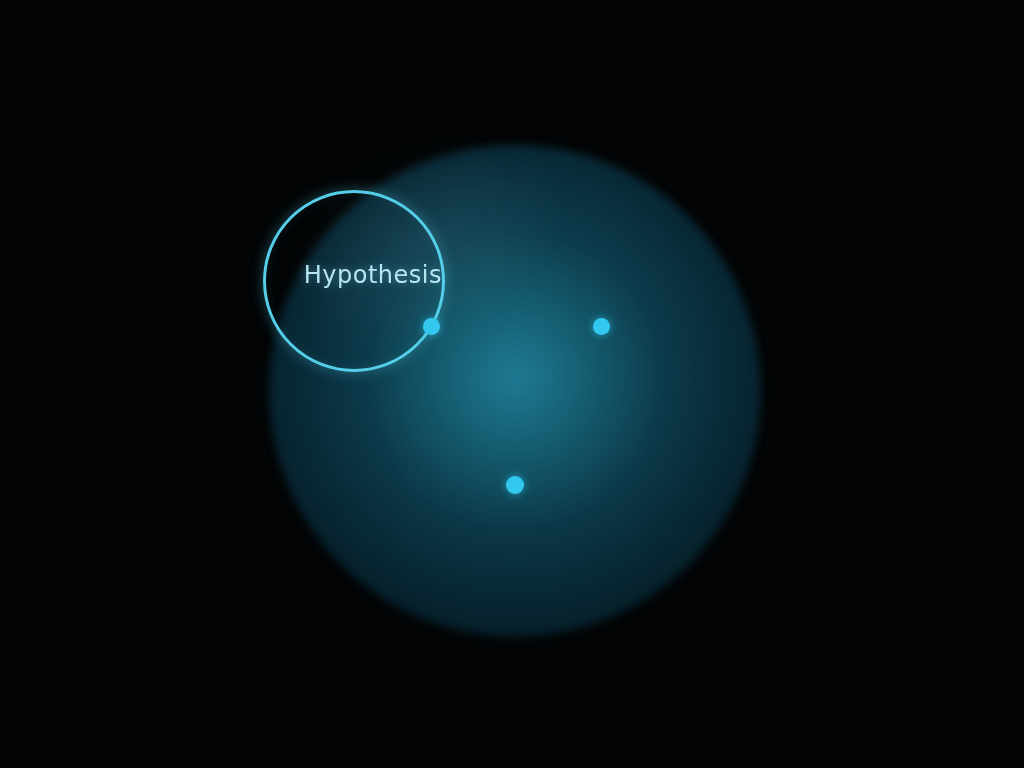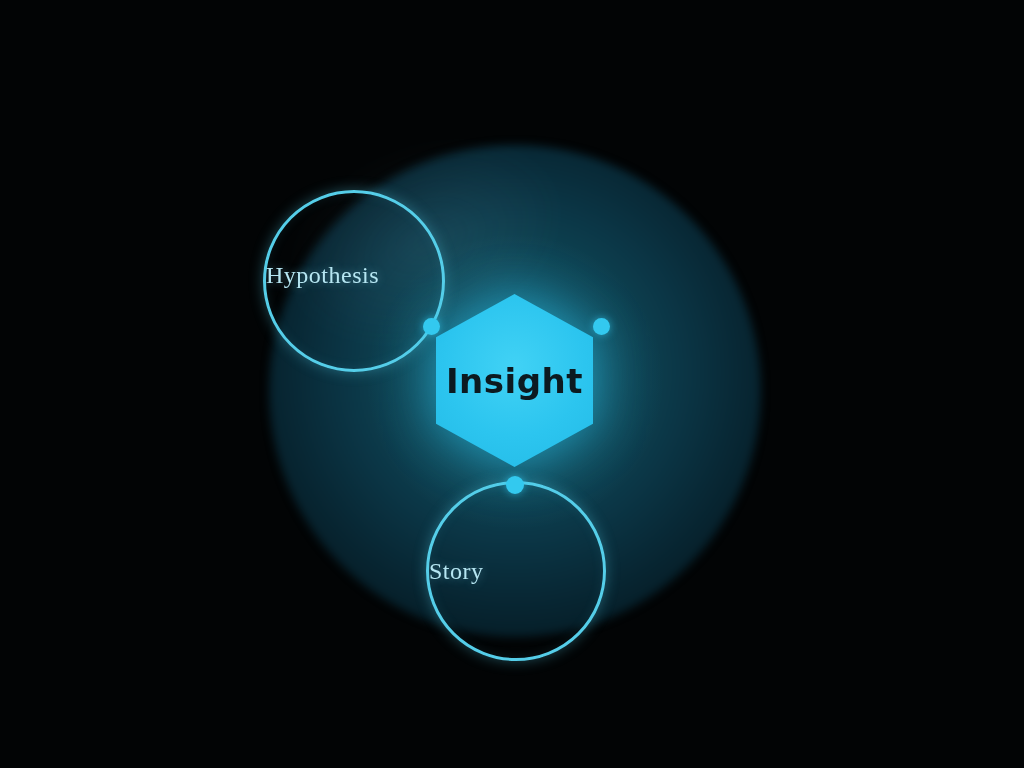--- a/index.html
+++ b/index.html
@@ -51,23 +51,22 @@
     z-index: 1;
   }
 
   .circle {
     position: absolute;
     border: 3px solid #55cee9;
     border-radius: 50%;
     box-shadow: 0 0 14px rgba(85,206,233,0.35), inset 0 0 12px rgba(85,206,233,0.10);
     display: flex;
     align-items: center;
-    justify-content: flex-start;
+    justify-content: flex-end;
     z-index: 2;
-    font-family: Liberation Serif, serif;
   }
   .circle-hypothesis { left: 263px; top: 190px; width: 182px; height: 182px; }
   .circle-analysis   { left: 585px; top: 190px; width: 182px; height: 182px; }
   .circle-story      { left: 426px; top: 481px; width: 180px; height: 180px; }
 
   .node-label {
     color: #b6e6f2;
     font-size: 24px;
     letter-spacing: 0.5px;
     text-shadow: 0 0 10px rgba(130,215,240,0.45);
@@ -117,27 +116,19 @@
 
   <div class="glow-disc"></div>
   <div class="glow-sheen"></div>
   <div class="inner-glow"></div>
 
   <div class="circle circle-hypothesis">
     <span class="node-label">Hypothesis</span>
   </div>
 
 
-  <div class="circle circle-story">
-    <span class="node-label">Story</span>
-  </div>
 
-  <div class="hex-wrap">
-    <div class="hex">
-      <span class="hex-label">Insight</span>
-    </div>
-  </div>
 
   <div class="dot dot-left"></div>
   <div class="dot dot-right"></div>
   <div class="dot dot-bottom"></div>
 
 </div>
 
 </body></html>

